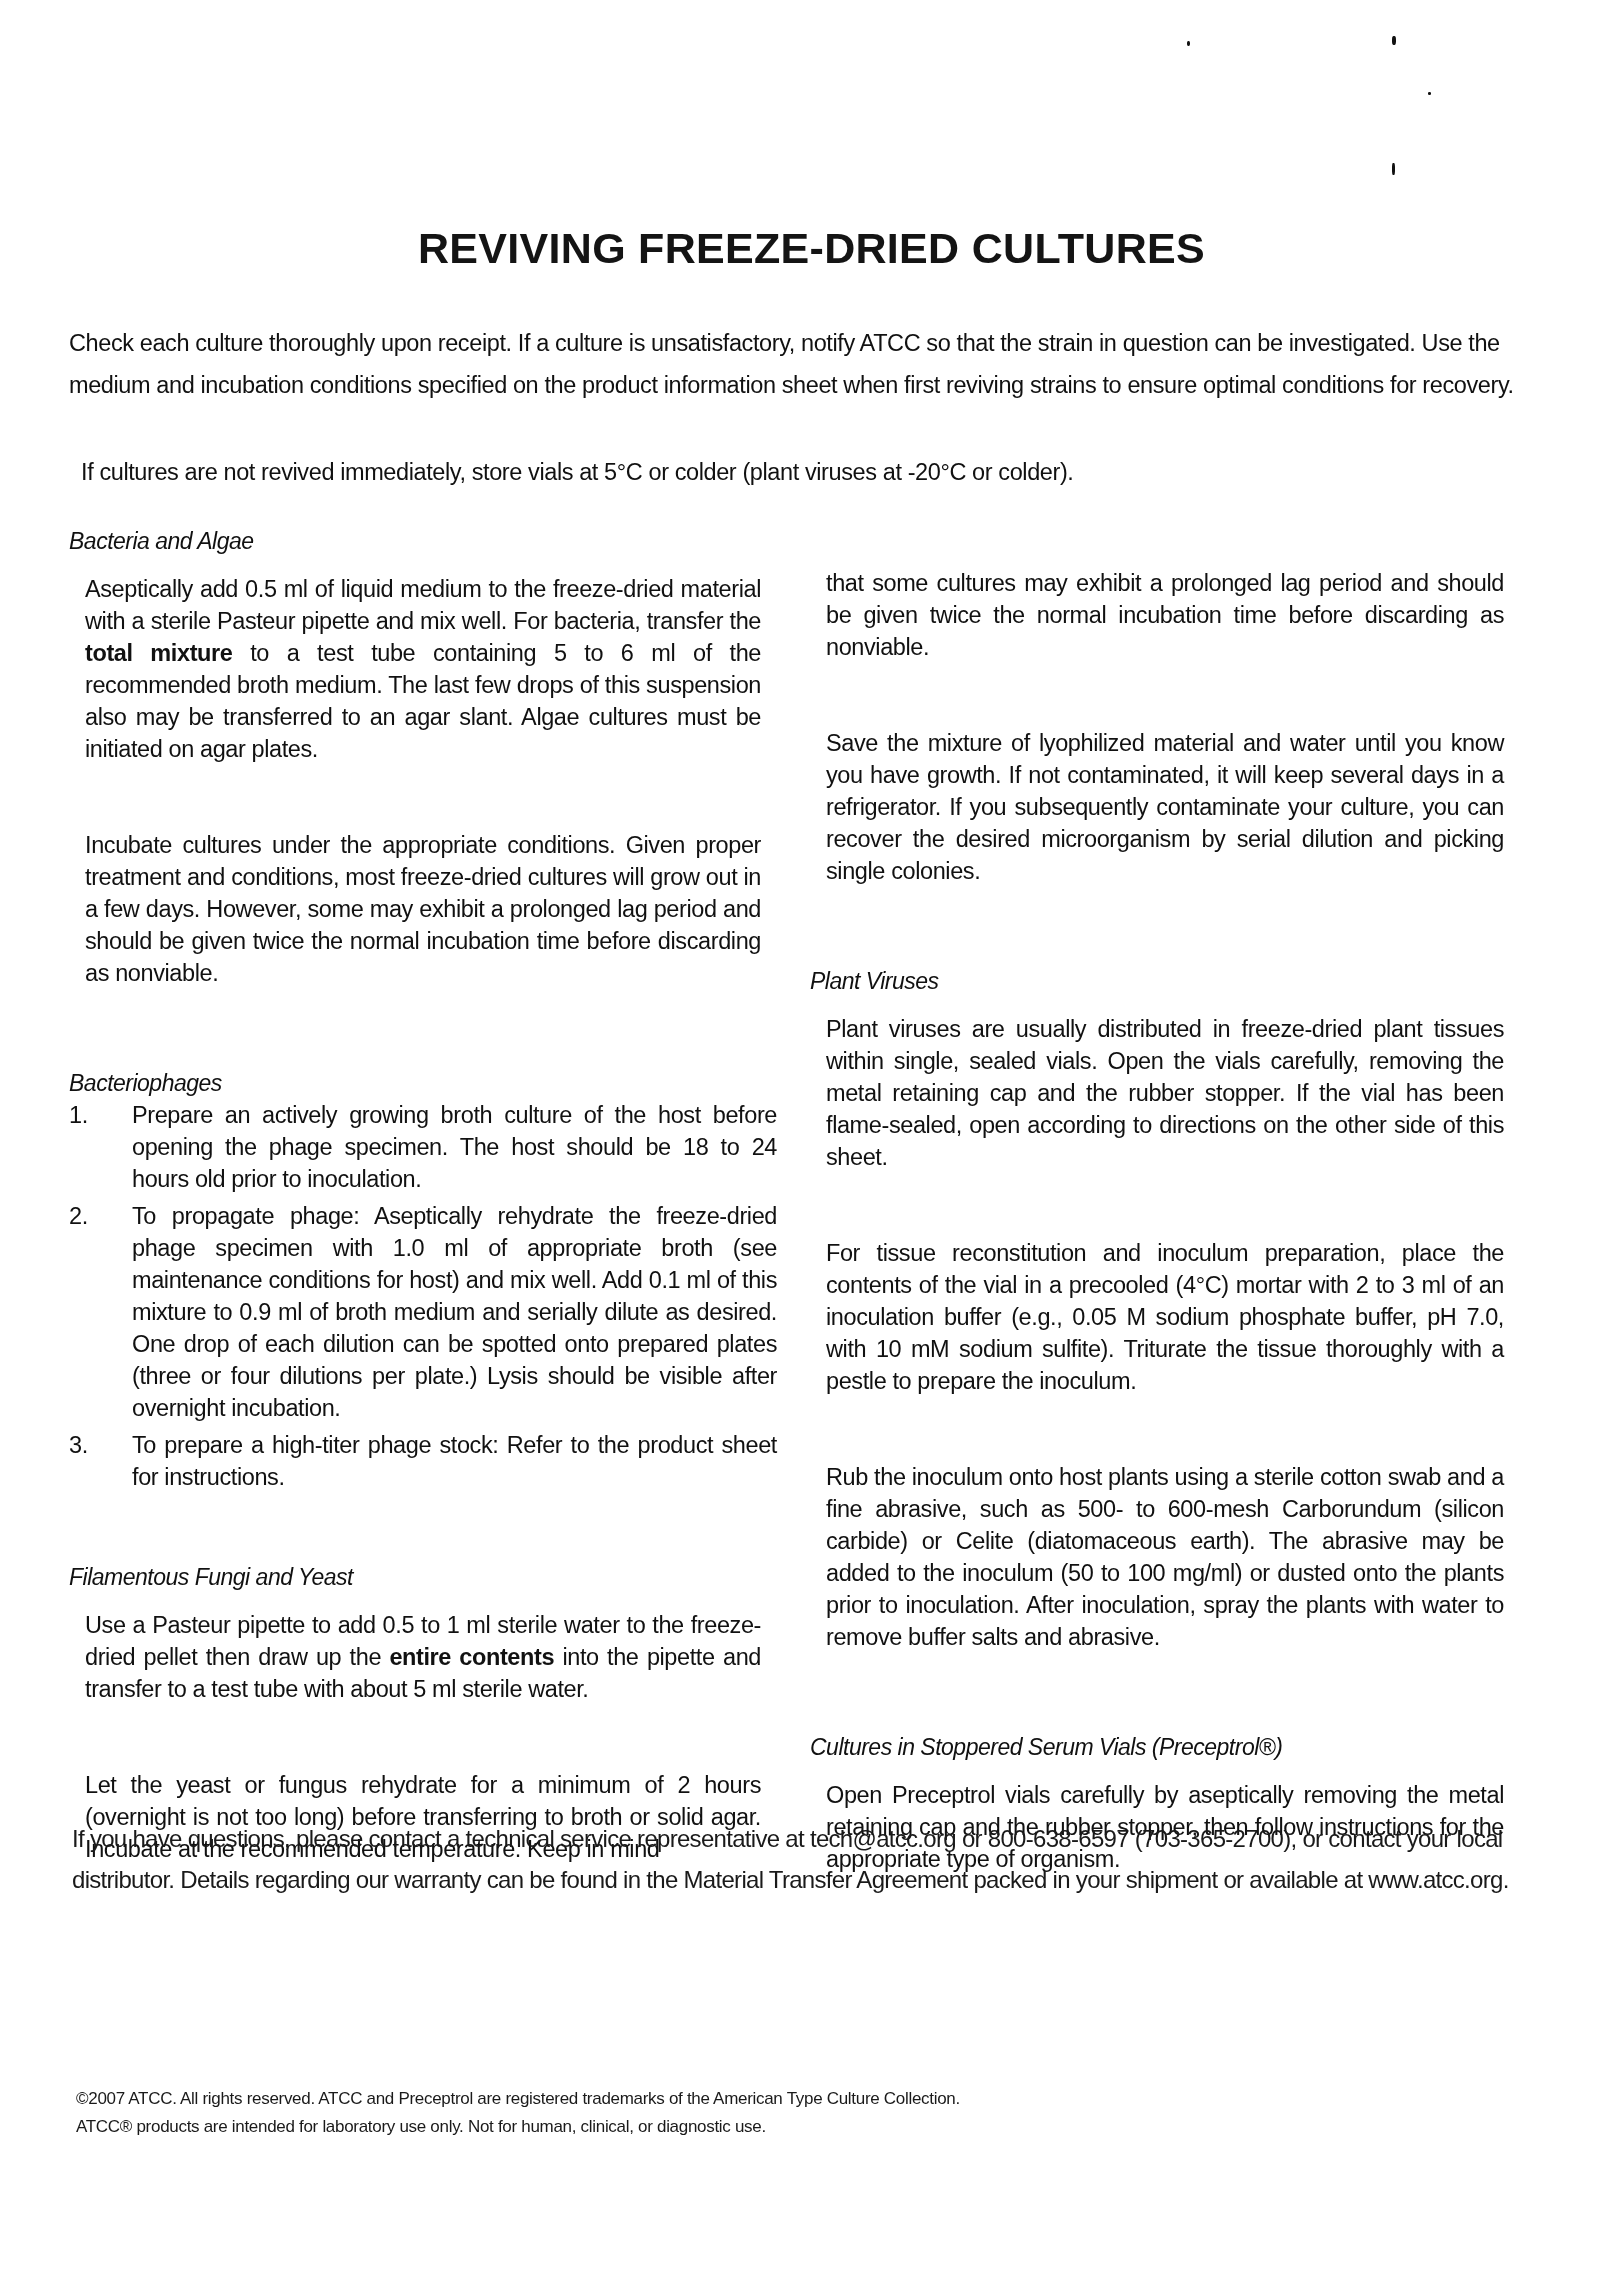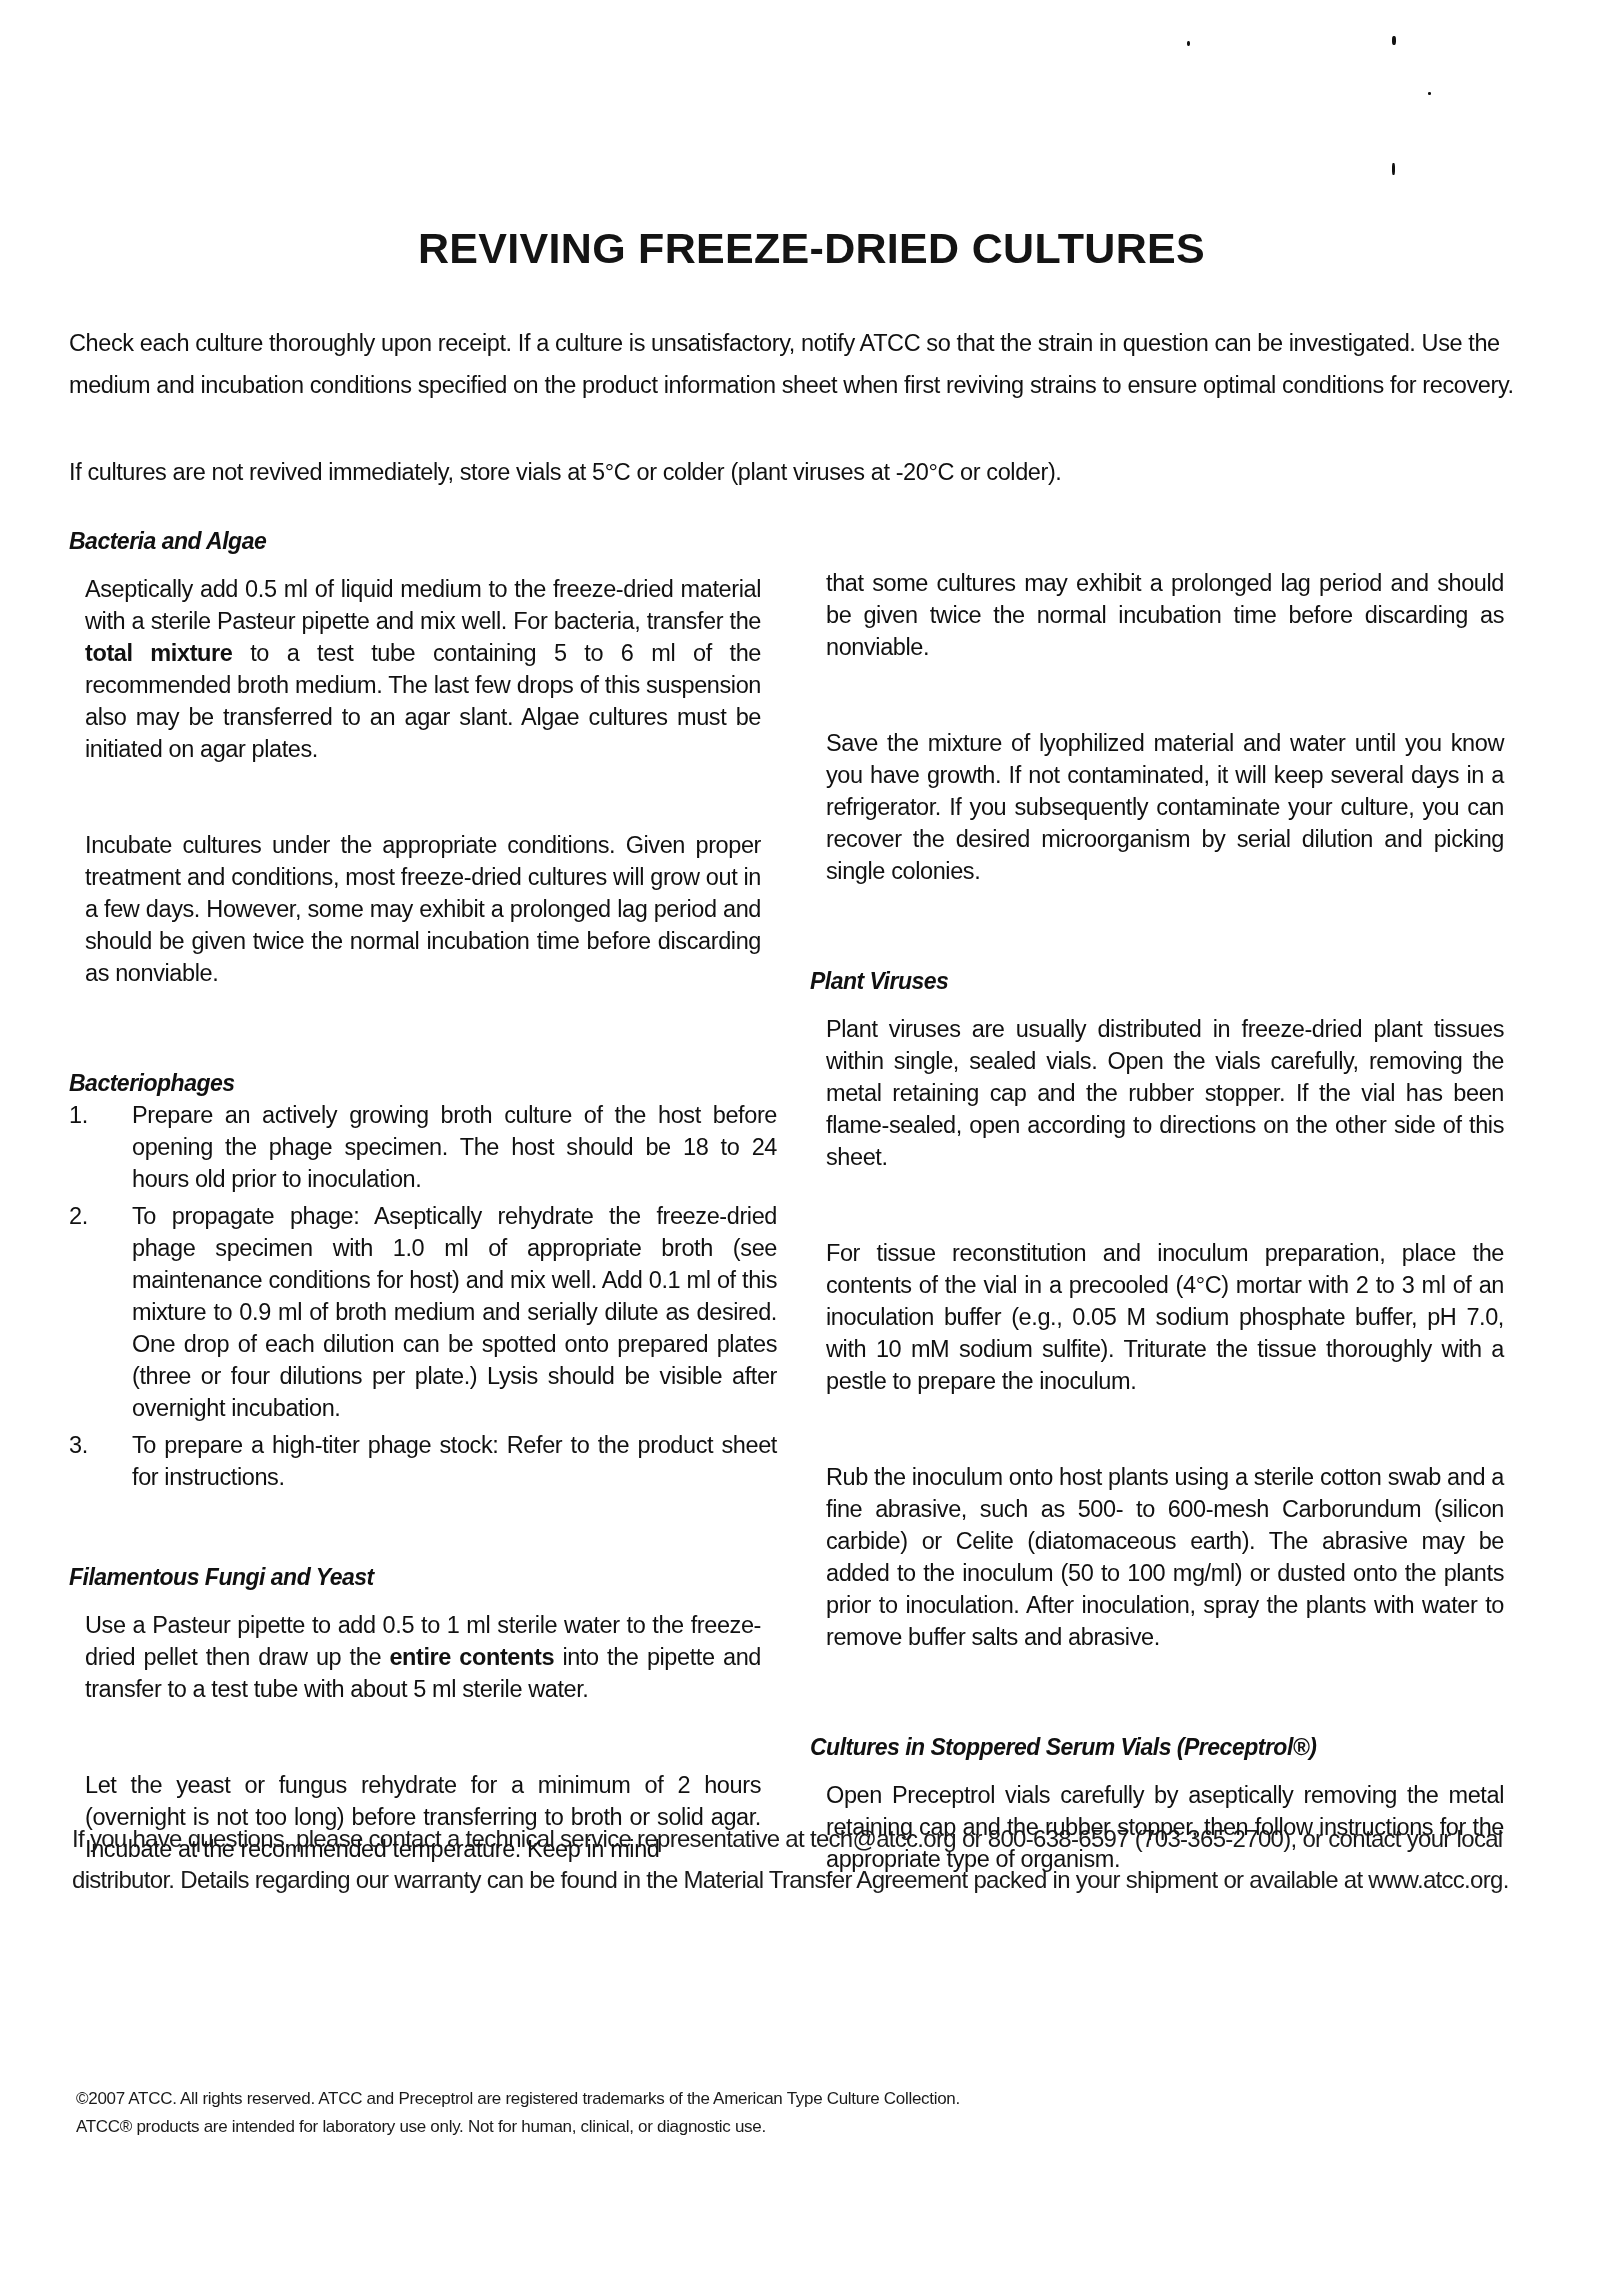--- a/index.html
+++ b/index.html
@@ -12,29 +12,29 @@
     position: absolute; left: 0; width: 1623px; top: 195px;
     text-align: center; font-weight: bold; font-size: 43px; letter-spacing: 0.3px;
     color: #141414;
   }
   .intro {
     position: absolute; left: 69px; width: 1458px;
     font-size: 23.5px; line-height: 42px; letter-spacing: -0.4px;
   }
   .intro p { margin: 0; }
   #intro1 { top: 322px; }
-  #intro2 { top: 451px; }
+  #intro2 { top: 451px; margin-left: 12px; }
   .col {
     position: absolute; font-size: 23.5px; line-height: 32px; letter-spacing: -0.4px;
     text-align: justify;
   }
   #col-left { left: 69px; width: 708px; top: 525px; }
   #col-right { left: 810px; width: 710px; top: 551px; }
   .col h3 {
-    margin: 0; font-size: 23px; font-style: italic; font-weight: bold; line-height: 32px;
+    margin: 0; font-size: 23px; font-style: italic; font-weight: normal; line-height: 32px;
     letter-spacing: -0.5px;
   }
   .col p { margin: 16px; }
   .gap-s { height: 32px; }
   .gap-m { height: 62px; }
   ol.steps { margin: 0; padding: 0; list-style: none; }
   ol.steps li { position: relative; padding-left: 63px; margin-bottom: 5.2px; }
   ol.steps li .num { position: absolute; left: 0; top: 0; }
   .contact {
     position: absolute; left: 72px; width: 1471px; top: 1818px;

